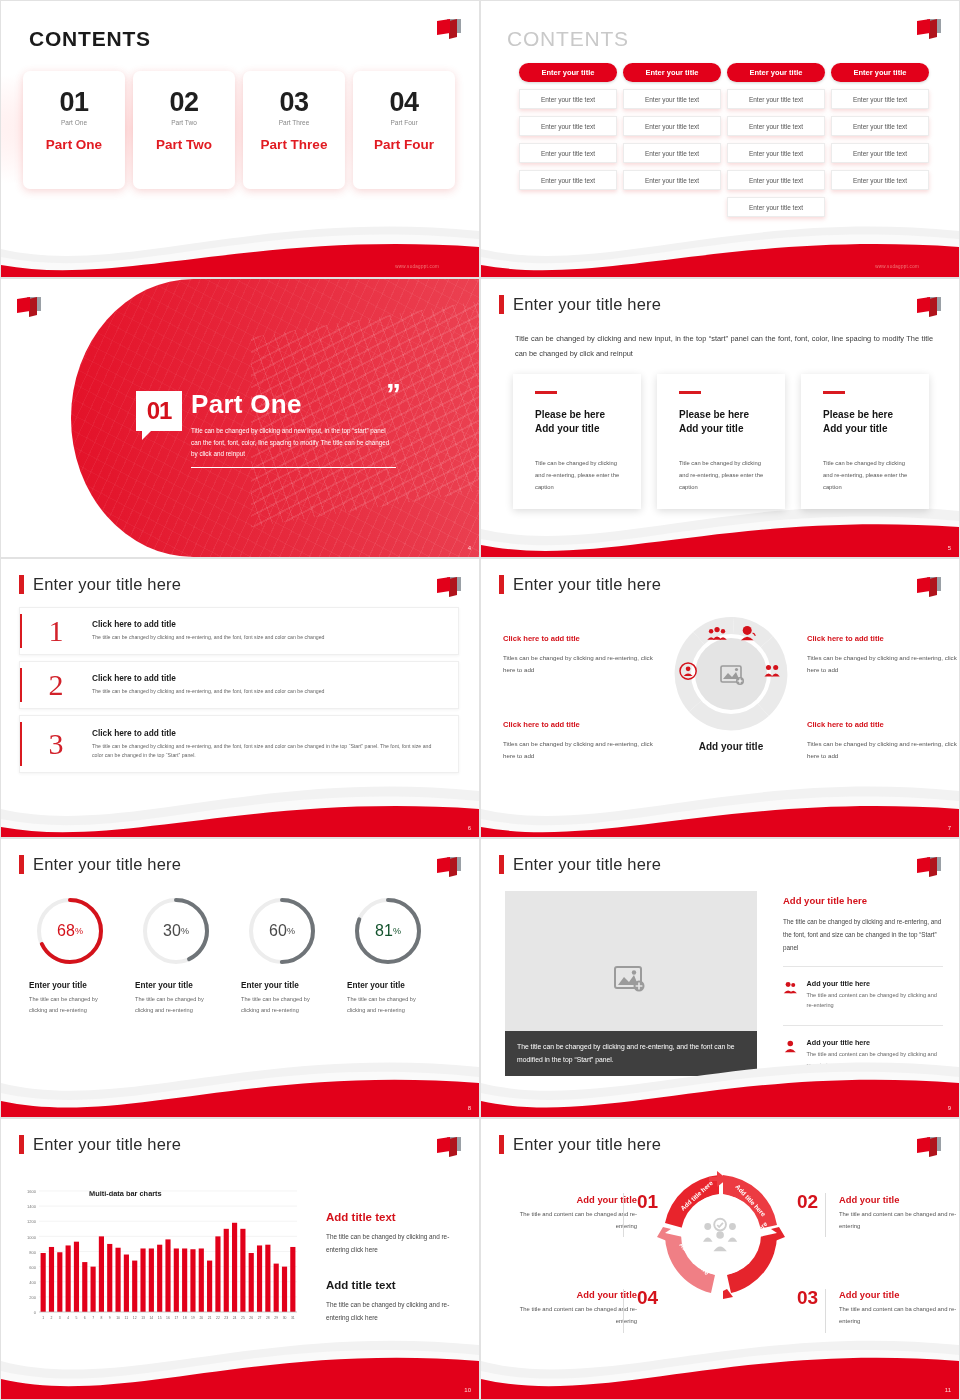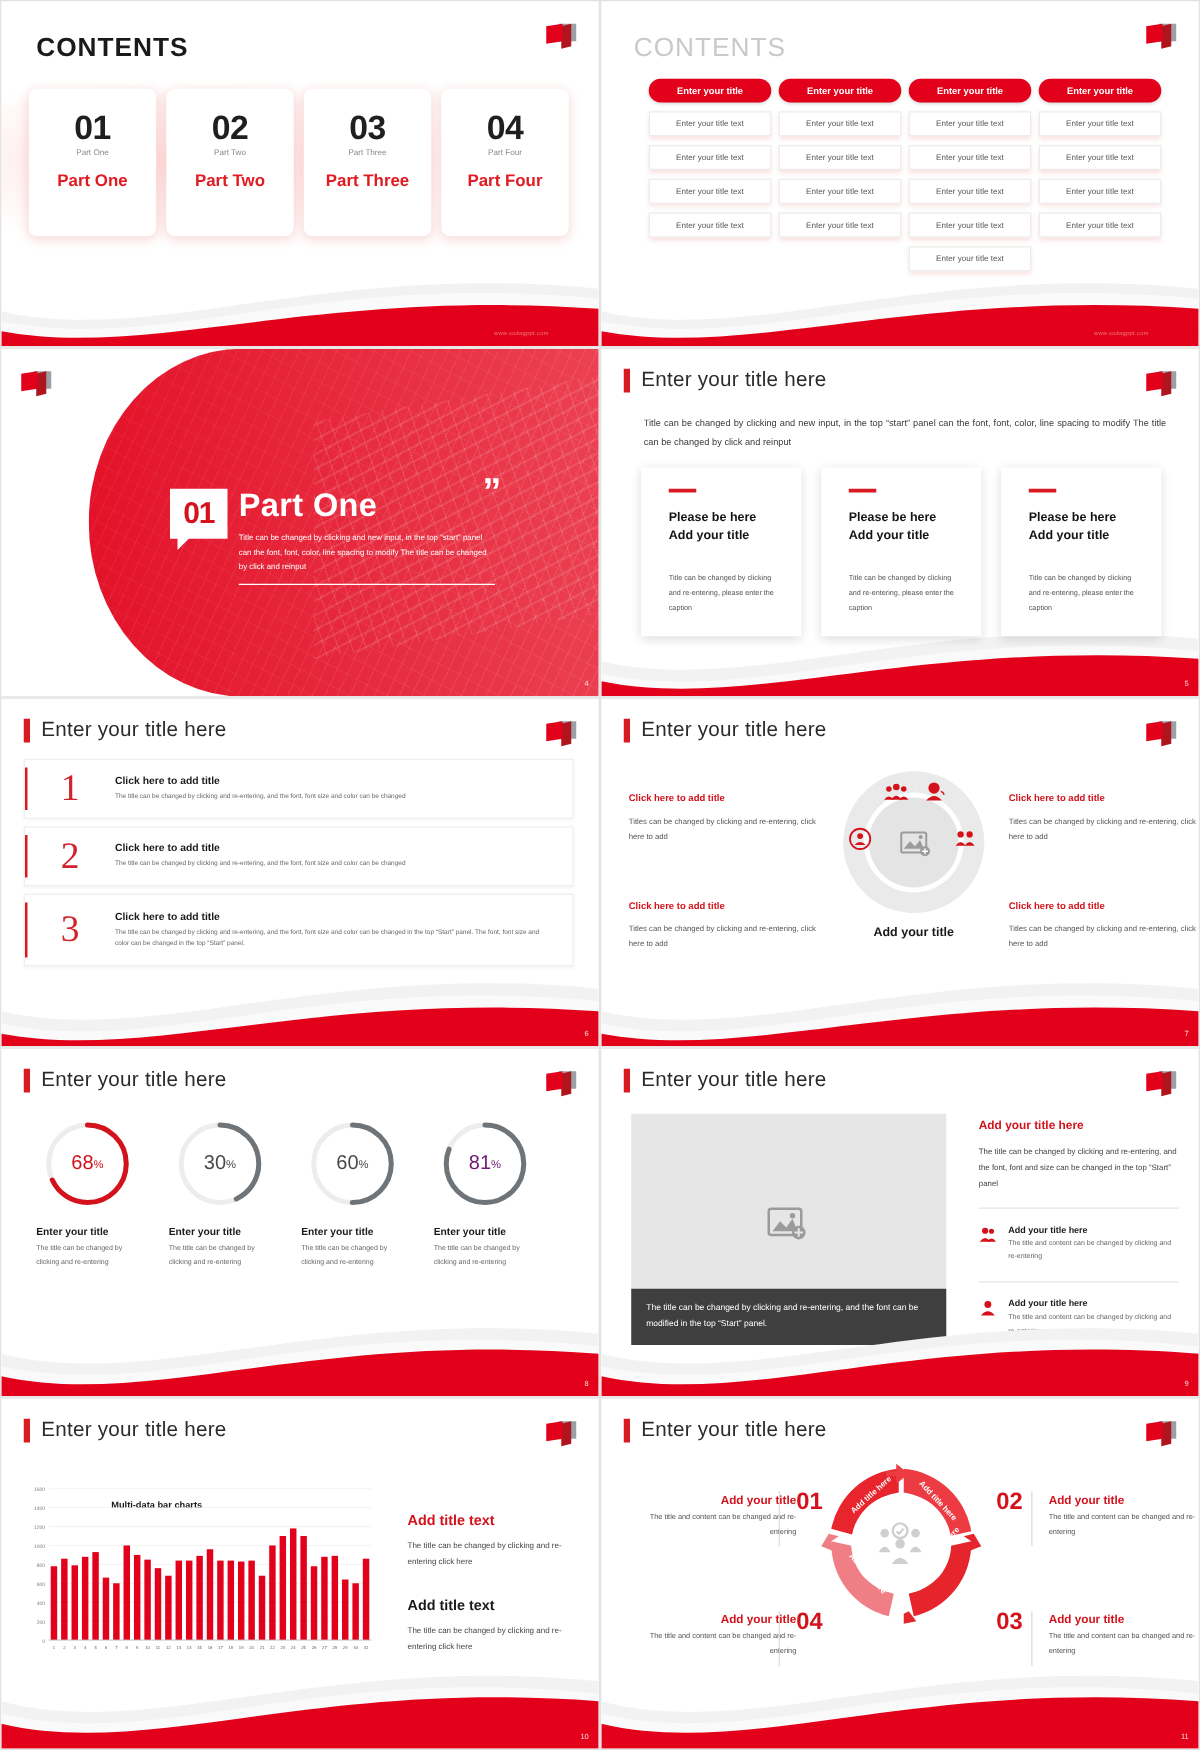--- a/index.html
+++ b/index.html
@@ -129,21 +129,21 @@
   .s9-right { position: absolute; left: 302px; top: 56px; width: 160px; }
   .s9-h { font-size: 9.5px; font-weight: bold; color: #d4121b; }
   .s9-p { font-size: 6.3px; color: #444; line-height: 2.1; margin-top: 9px; }
   .s9-div { height: 1px; background: #e5e5e5; margin: 11px 0 9px; }
   .s9-li { display: flex; gap: 9px; align-items: flex-start; padding: 3px 0; }
   .s9-li h4 { font-size: 7.2px; font-weight: bold; color: #1a1a1a; }
   .s9-li p { font-size: 5.6px; color: #666; line-height: 1.9; margin-top: 2px; }
 
   
   .s10-chart { position: absolute; left: 12px; top: 66px; width: 290px; height: 145px; }
-  .s10-ct { position: absolute; left: 88px; top: 80px; font-size: 7.4px; font-weight: bold; color: #1a1a1a; }
+  .s10-ct { position: absolute; left: 88px; top: 70px; font-size: 7.4px; font-weight: bold; color: #1a1a1a; }
   .s10-right { position: absolute; left: 325px; top: 92px; width: 140px; }
   .s10-h1 { font-size: 11.5px; font-weight: bold; color: #d4121b; }
   .s10-h2 { font-size: 11.5px; font-weight: bold; color: #1a1a1a; margin-top: 22px; }
   .s10-p { font-size: 6.4px; color: #444; line-height: 2.1; margin-top: 7px; }
 
   
   .s11-side { position: absolute; width: 120px; }
   .s11-h { font-size: 9.4px; font-weight: bold; color: #d4121b; }
   .s11-p { font-size: 5.9px; color: #555; line-height: 1.95; margin-top: 4px; }
   .s11-num { position: absolute; font-size: 19px; font-weight: bold; color: #d4121b; }
@@ -503,21 +503,21 @@
         </div>
         <div class="s8-t">Enter your title</div>
         <div class="s8-d">The title can be changed by clicking and re-entering</div>
       </div>
       <div class="s8-item">
         <div class="s8-ring">
           <svg viewBox="0 0 72 72">
             <circle cx="36" cy="36" r="31" fill="none" stroke="#ededed" stroke-width="4"></circle>
             <circle class="arc" cx="36" cy="36" r="31" fill="none" stroke="#6f7478" stroke-width="4" stroke-linecap="round" transform="rotate(-90 36 36)" stroke-dasharray="157.7707830632794 194.77874452256717"></circle>
           </svg>
-          <div class="s8-pct" style="color:#701a75">
+          <div class="s8-pct" style="color:#14532d">
             <span>81</span>
               <small>%</small>
           </div>
         </div>
         <div class="s8-t">Enter your title</div>
         <div class="s8-d">The title can be changed by clicking and re-entering</div>
       </div>
     </div>
     <div class="wave">
       <svg viewBox="0 0 480 86" preserveAspectRatio="none">

